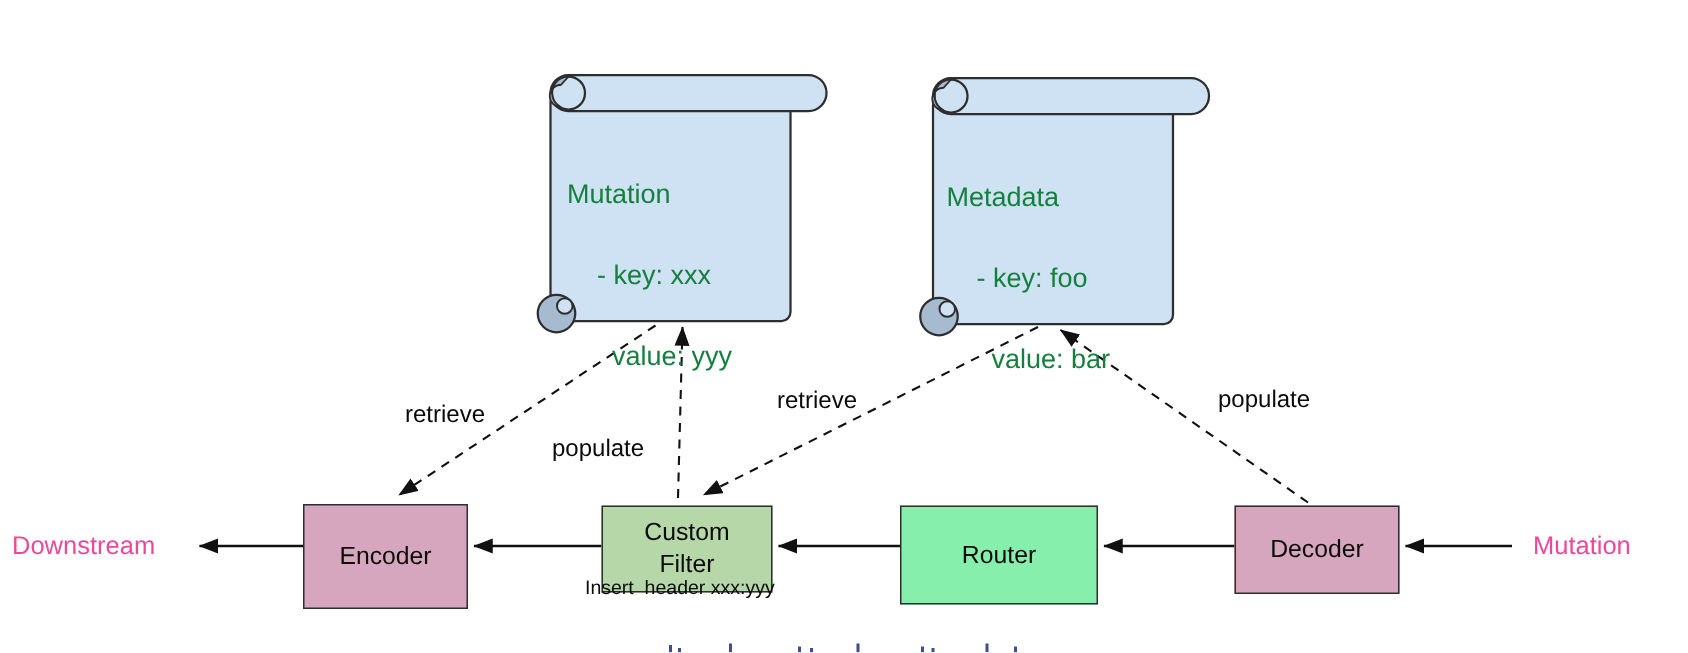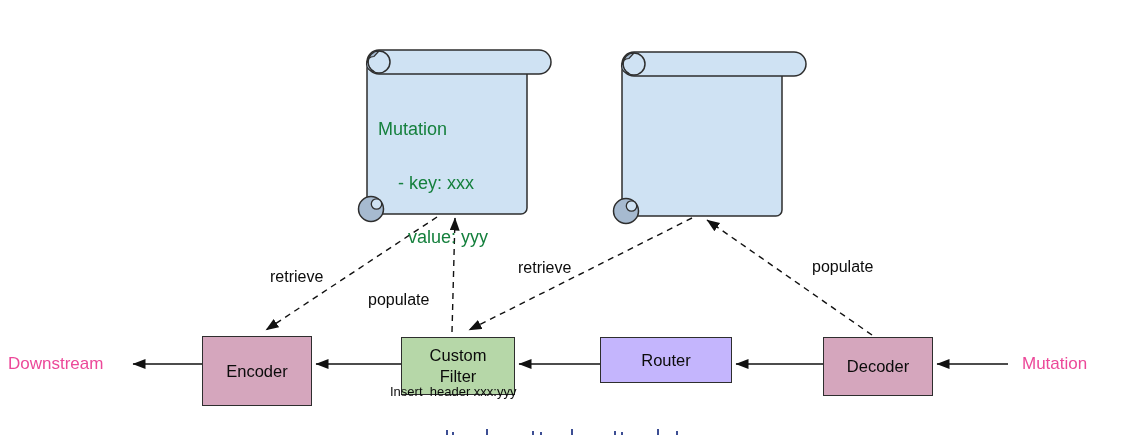--- a/index.html
+++ b/index.html
@@ -8,21 +8,21 @@
     font-family:"Liberation Sans",sans-serif;color:#111;overflow:hidden;
   }
   .canvas svg{position:absolute;left:0;top:0;z-index:1;}
   .node{
     position:absolute;z-index:2;display:flex;align-items:center;justify-content:center;
     border:1.6px solid #2e2e2e;box-sizing:border-box;text-align:center;
     font-size:16.5px;line-height:21px;color:#0b0b0b;
   }
   .node-encoder{left:202px;top:336px;width:110px;height:70px;background:#d5a6bd;}
   .node-custom-filter{left:401px;top:337px;width:114px;height:58px;background:#b6d7a8;padding:0 14px;}
-  .node-router{left:600px;top:337px;width:132px;height:46px;background:#c4b5fd;}
+  .node-router{left:600px;top:337px;width:132px;height:66px;background:#86efac;}
   .node-decoder{left:823px;top:337px;width:110px;height:59px;background:#d5a6bd;text-align:center;}
   .endpoint{position:absolute;z-index:3;font-size:17px;line-height:20px;color:#ec4899;}
   .endpoint-downstream{left:8px;top:354px;}
   .endpoint-upstream{left:1022px;top:354px;}
   .edge-label{position:absolute;z-index:3;font-size:16px;line-height:17px;color:#0b0b0b;}
   .lbl-retrieve-left{left:270px;top:268px;}
   .lbl-populate-left{left:368px;top:291px;}
   .lbl-retrieve-right{left:518px;top:259px;}
   .lbl-populate-right{left:812px;top:258px;}
   .scroll-text{position:absolute;z-index:3;font-size:18px;line-height:18px;white-space:pre;color:#15803d;}
@@ -88,20 +88,25 @@
       <line x1="677" y1="431" x2="677" y2="435"></line>
     </g>
   </svg>
 
   <div class="scroll-text scroll-text-mutation">
     <div>Mutation</div>
     <div>    - key: xxx</div>
     <div>      value: yyy</div>
   </div>
 
+  <div class="scroll-text scroll-text-metadata">
+    <div>Metadata</div>
+    <div>    - key: foo</div>
+    <div>      value: bar</div>
+  </div>
 
   <div class="node node-encoder">
     <span>Encoder</span>
   </div>
   <div class="node node-custom-filter">
     <span>Custom Filter</span>
   </div>
   <div class="node node-router">
     <span>Router</span>
   </div>

